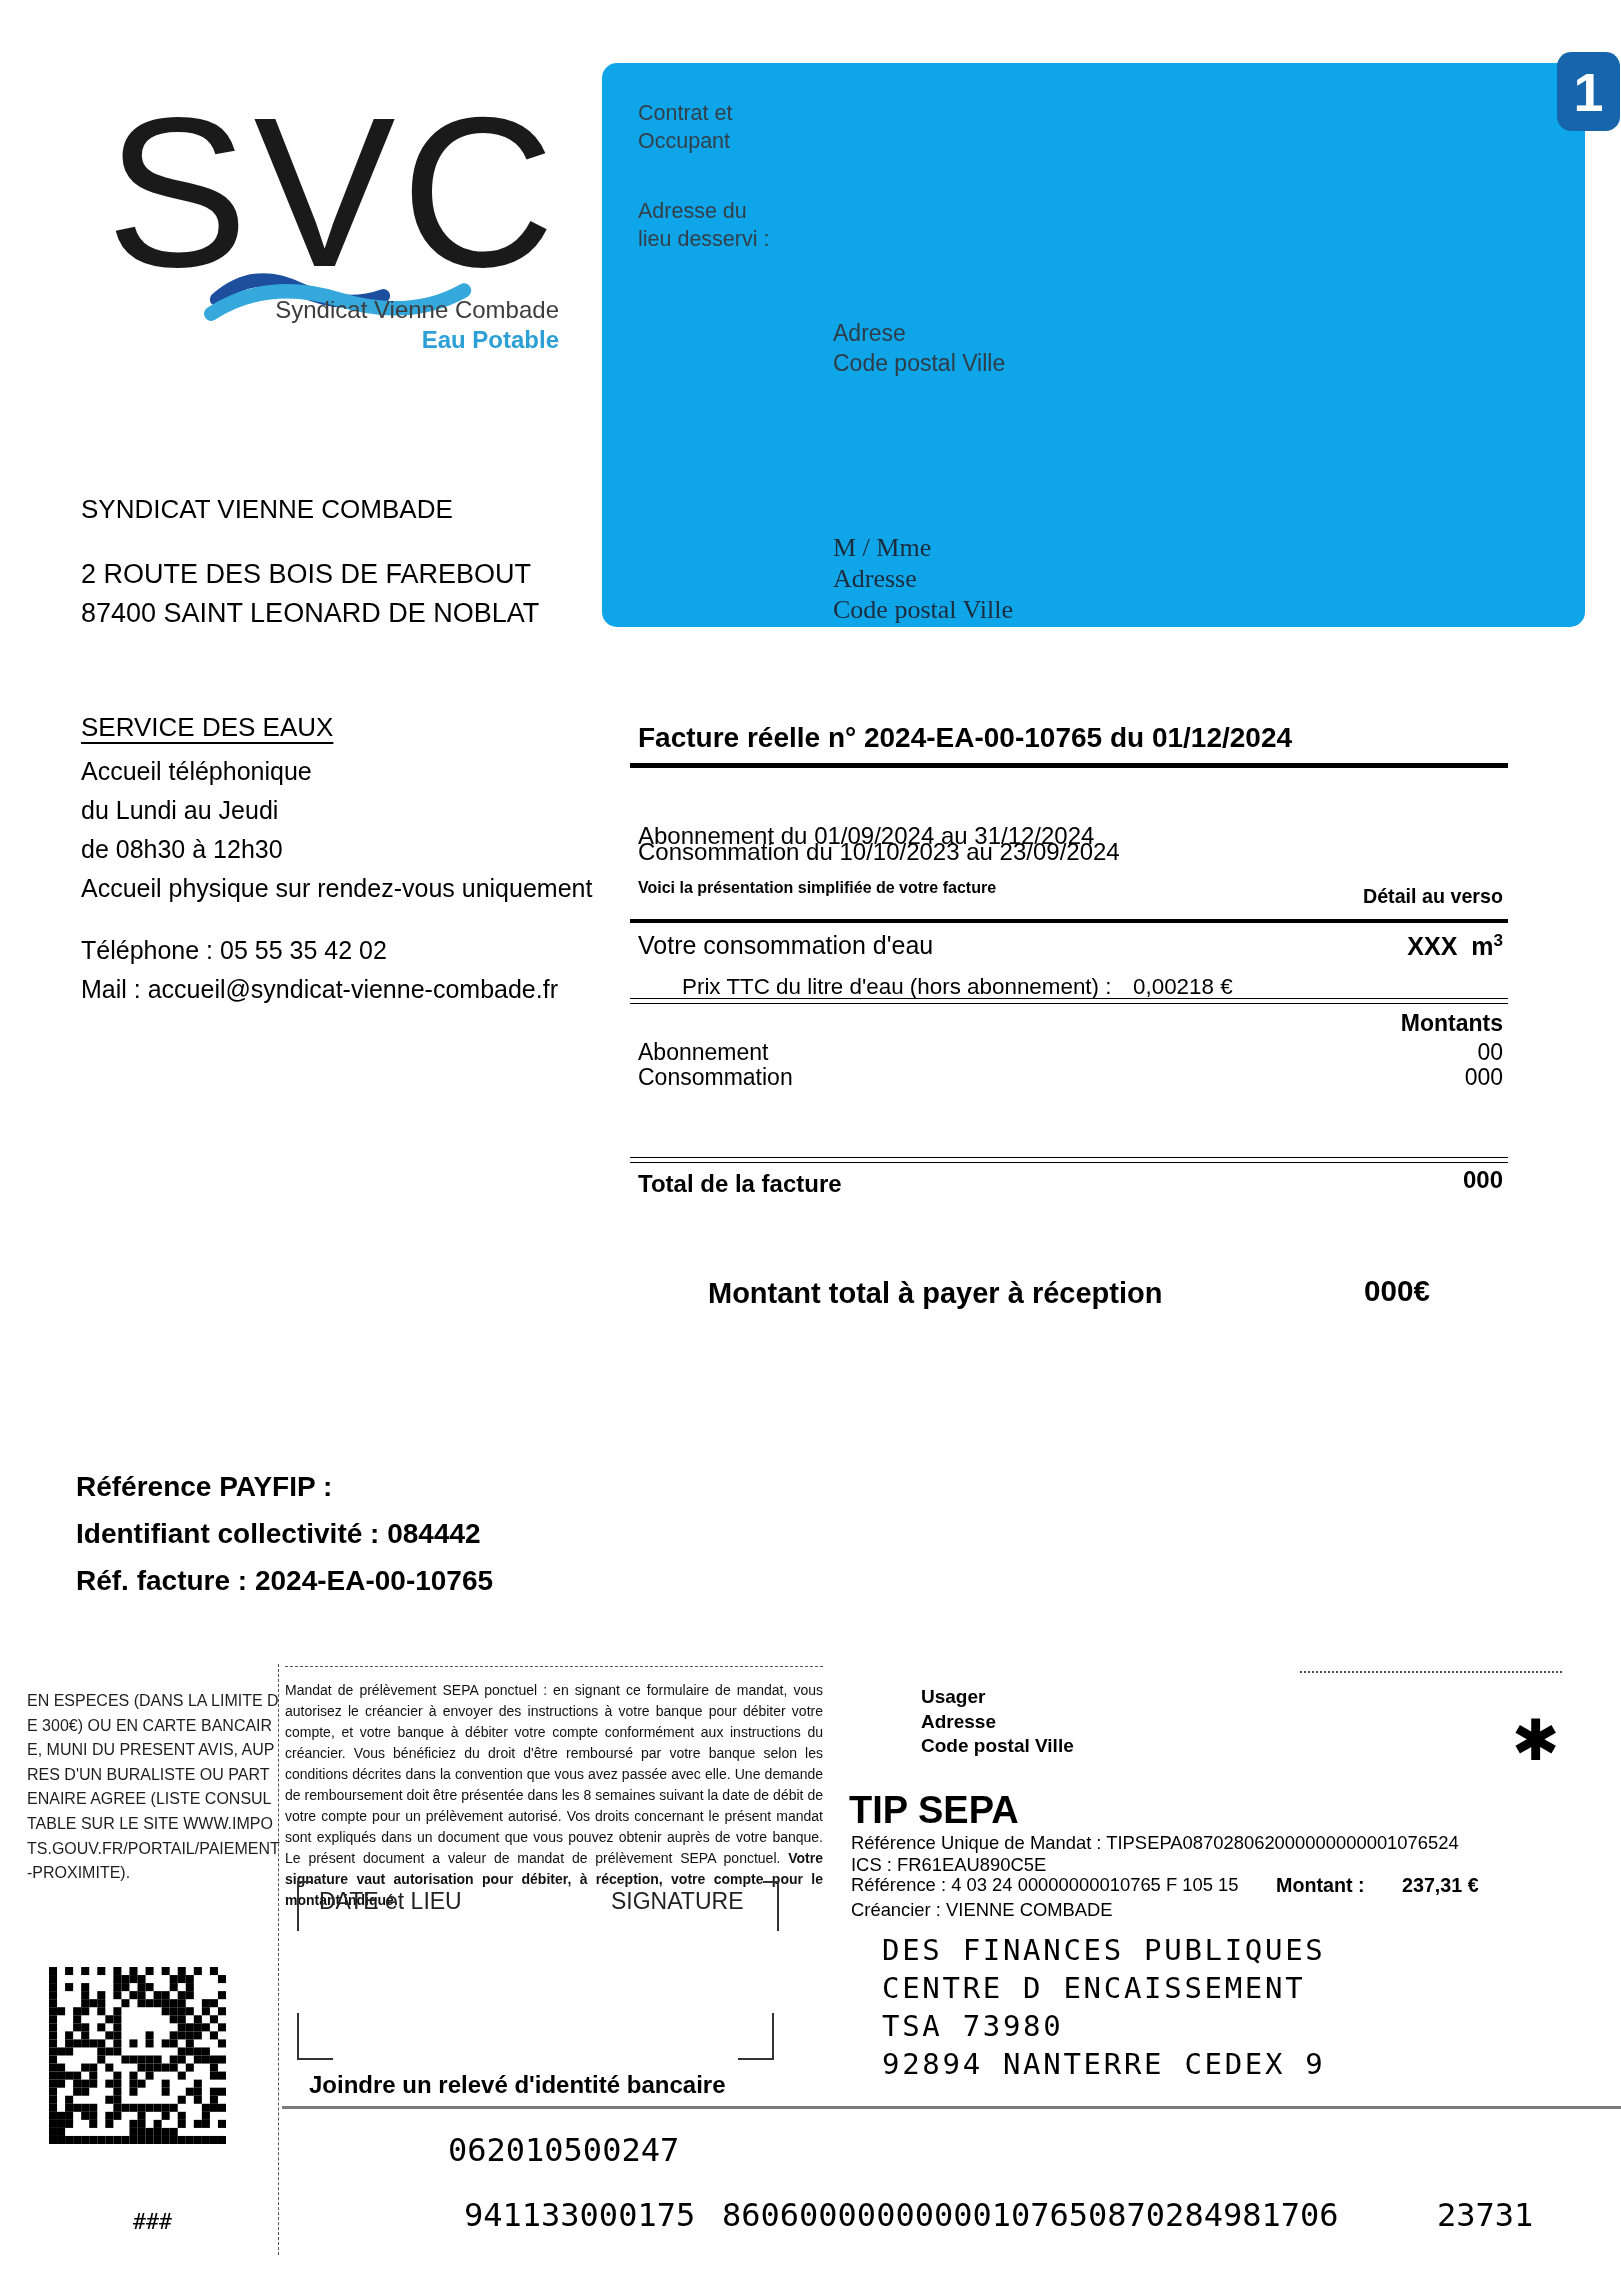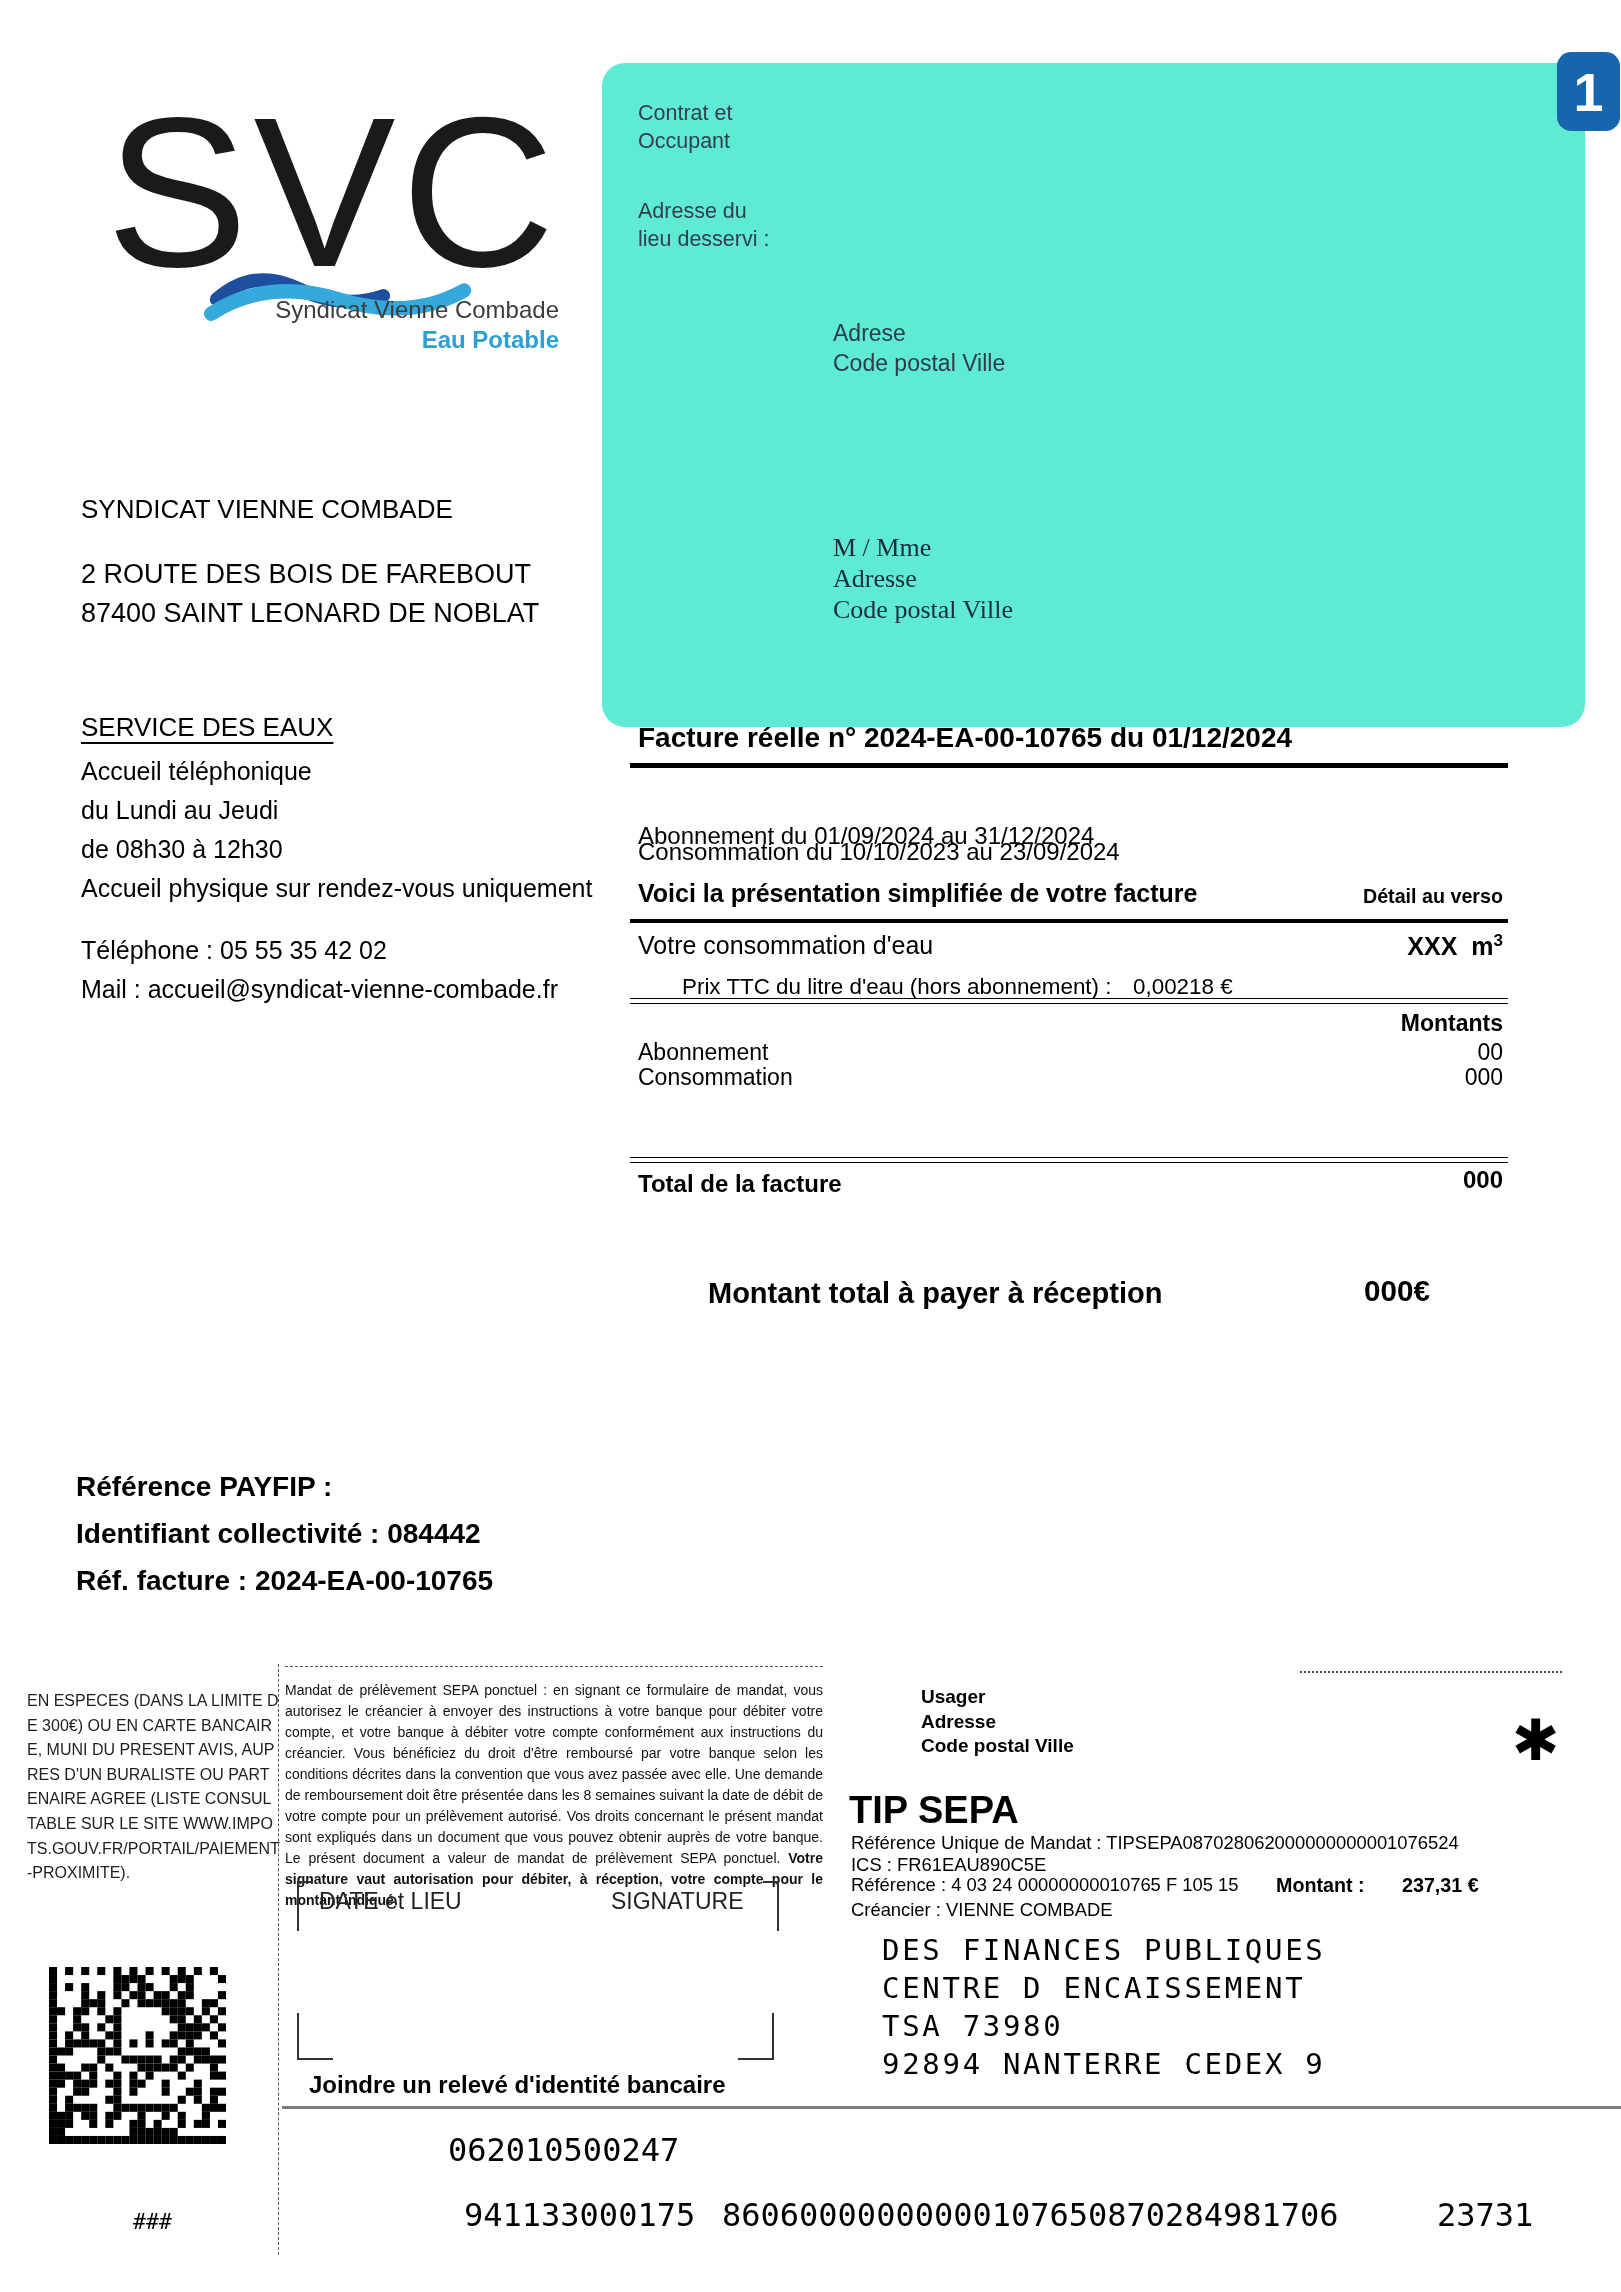--- a/index.html
+++ b/index.html
@@ -4,38 +4,38 @@
 <style>
   html,body{margin:0;padding:0;background:#e8e8e8;}
   .page{position:relative;width:1622px;height:2293px;background:#ffffff;overflow:hidden;
         font-family:"Liberation Sans",sans-serif;color:#000;}
   .abs{position:absolute;white-space:nowrap;}
   
   .logo-svc{left:106px;top:86px;font-size:213px;font-weight:300;letter-spacing:5.4px;color:#1a1a1a;line-height:1;}
   .logo-name{left:246px;top:296px;width:313px;text-align:right;font-size:24px;color:#3d3d3d;}
   .logo-tagline{left:246px;top:326px;width:313px;text-align:right;font-size:24px;font-weight:600;color:#2b9fd6;}
   
-  .blue-box{position:absolute;left:602px;top:63px;width:983px;height:664px;background:#5eead4;border-radius:23px;}
+  .blue-box{position:absolute;left:602px;top:63px;width:983px;height:564px;background:#0ea5e9;border-radius:15px;}
   .bb-label{position:absolute;font-size:21.5px;line-height:28px;color:#333f49;white-space:nowrap;}
   .bb-addr{position:absolute;font-size:23px;line-height:29.6px;color:#2e3c47;white-space:nowrap;}
   .bb-recipient{position:absolute;font-family:"Liberation Serif",serif;font-size:26px;line-height:31px;color:#1c2c3c;white-space:nowrap;}
   .page-badge{position:absolute;left:1557px;top:52px;width:63px;height:79px;background:#1766ad;border-radius:14.3px;
               display:flex;align-items:center;justify-content:center;color:#fff;font-size:54px;font-weight:bold;}
   
   .sender-name{left:81px;top:494px;font-size:26px;}
   .sender-addr{left:81px;top:555px;font-size:27px;line-height:39px;}
   .service-title{left:81px;top:712px;font-size:26px;text-decoration:underline;text-underline-offset:6.3px;}
   .service-lines{left:81px;top:752px;font-size:25px;line-height:39px;}
   .sender-contact{left:81px;top:931px;font-size:25px;line-height:39px;}
   
   .invoice-title{left:638px;top:722px;font-size:28px;font-weight:bold;}
   .rule{position:absolute;background:#000;}
   .rule-double{position:absolute;height:3.6px;border-top:1.8px solid #000;border-bottom:1.8px solid #000;background:transparent;}
   .period{left:638px;font-size:24px;}
-  .summary-label{left:638px;top:879px;font-size:25px;font-weight:bold;}
+  .summary-label{left:638px;top:879px;font-size:16px;font-weight:bold;}
   .detail-note{right:119px;top:885px;font-size:19.7px;font-weight:bold;}
   .conso-label{left:638px;top:931px;font-size:25px;font-weight:normal;}
   .conso-value{right:119px;top:931px;font-size:25px;font-weight:bold;}
   .conso-value sup{font-size:17px;}
   .price-label{left:682px;top:974px;font-size:22.4px;}
   .price-value{left:1133px;top:974px;font-size:22.4px;}
   .amounts-header{right:119px;top:1010px;font-size:23px;font-weight:bold;}
   .row-label{left:638px;font-size:23px;}
   .row-amount{right:119px;font-size:23px;}
   .total-label{left:638px;top:1170px;font-size:24px;font-weight:bold;}

